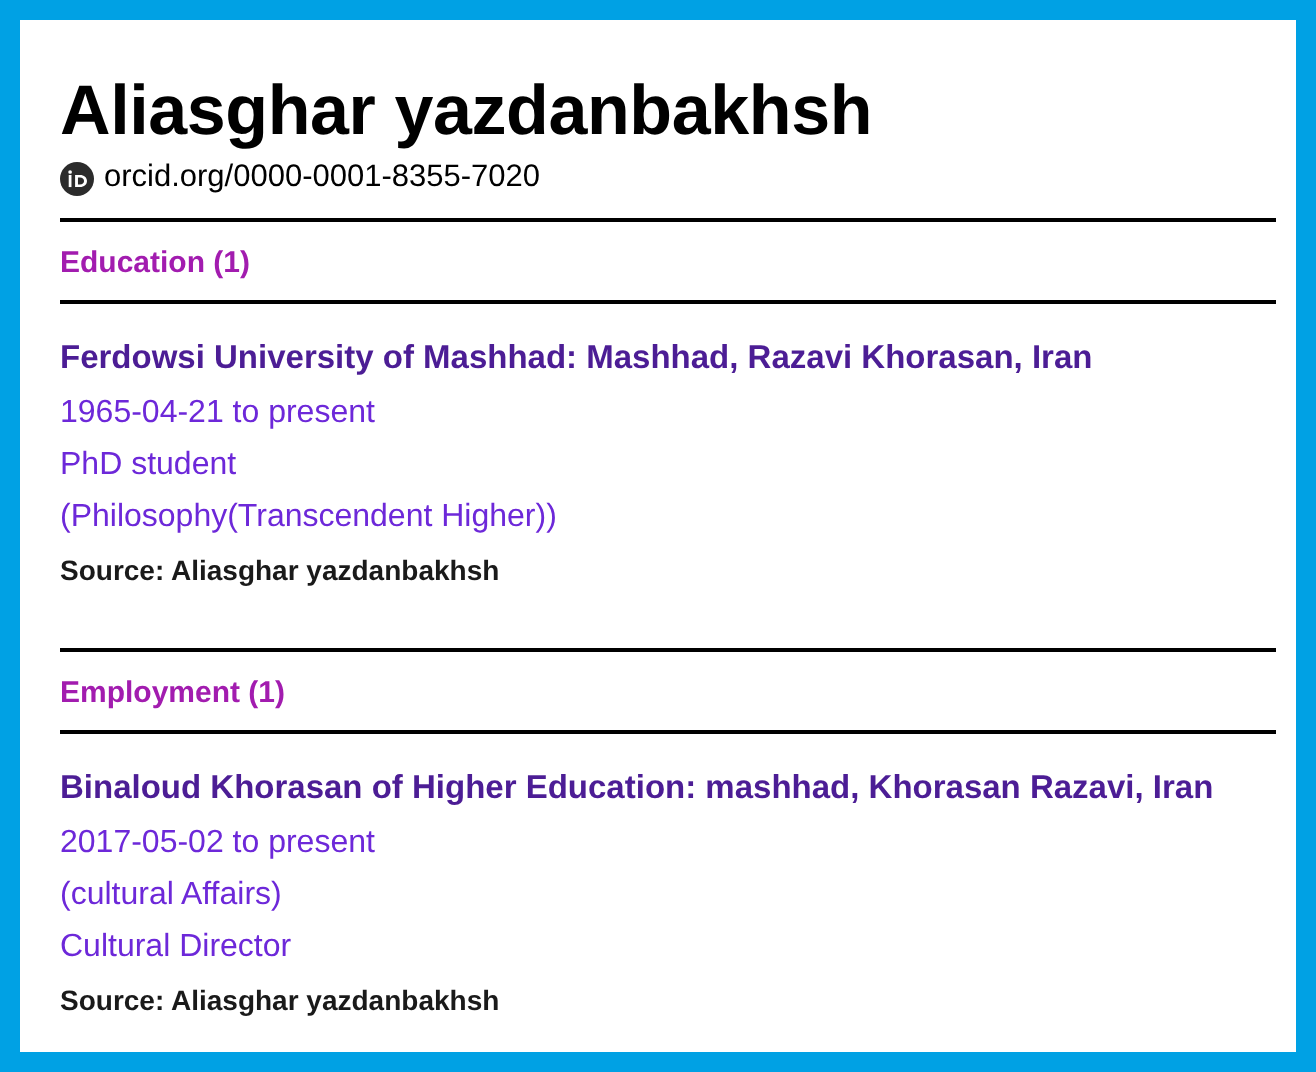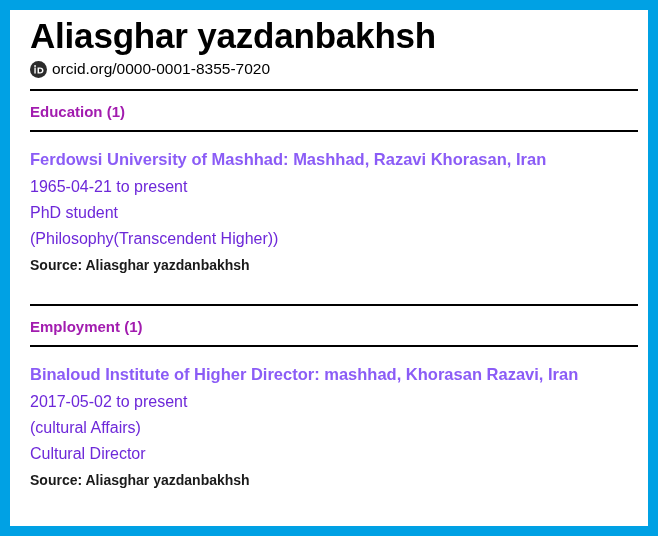--- a/index.html
+++ b/index.html
@@ -20,21 +20,21 @@
     background: #ffffff;
     border: 10px solid #00A1E4;
     overflow: hidden;
   }
 
   .card-inner {
     box-sizing: border-box;
     width: 100%;
     height: 100%;
     background: #ffffff;
-    padding: 2px 10px 0 20px;
+    padding: 22px 10px 0 20px;
   }
 
   
   .person-name {
     font-size: 35px;
     font-weight: bold;
     line-height: 1.12;
     color: #000000;
     letter-spacing: -0.2px;
     margin: 4px 0 0 0;
@@ -82,21 +82,21 @@
     line-height: 1.1;
   }
 
   .entry {
     padding-top: 17px;
   }
 
   .entry-heading {
     font-size: 16.5px;
     font-weight: bold;
-    color: #8b5cf6;
+    color: #4c1d95;
     line-height: 1.25;
     margin: 0 0 5px 0;
     white-space: nowrap;
   }
 
   .entry-line {
     font-size: 16px;
     color: #6d28d9;
     line-height: 1.62;
     margin: 0;
@@ -154,21 +154,21 @@
 
     <div class="section-gap"></div>
 
     <hr class="rule">
 
     <div>
       <div class="section-title">Employment (1)</div>
       <hr class="rule">
 
       <div class="entry">
-        <div class="entry-heading">Binaloud Institute of Higher Director: mashhad, Khorasan Razavi, Iran</div>
+        <div class="entry-heading">Binaloud Khorasan of Higher Education: mashhad, Khorasan Razavi, Iran</div>
         <div class="entry-line">2017-05-02 to present</div>
         <div class="entry-line">(cultural Affairs)</div>
         <div class="entry-line">Cultural Director</div>
         <div class="entry-source">Source: Aliasghar yazdanbakhsh</div>
       </div>
     </div>
 
   </div>
 </div>
 

